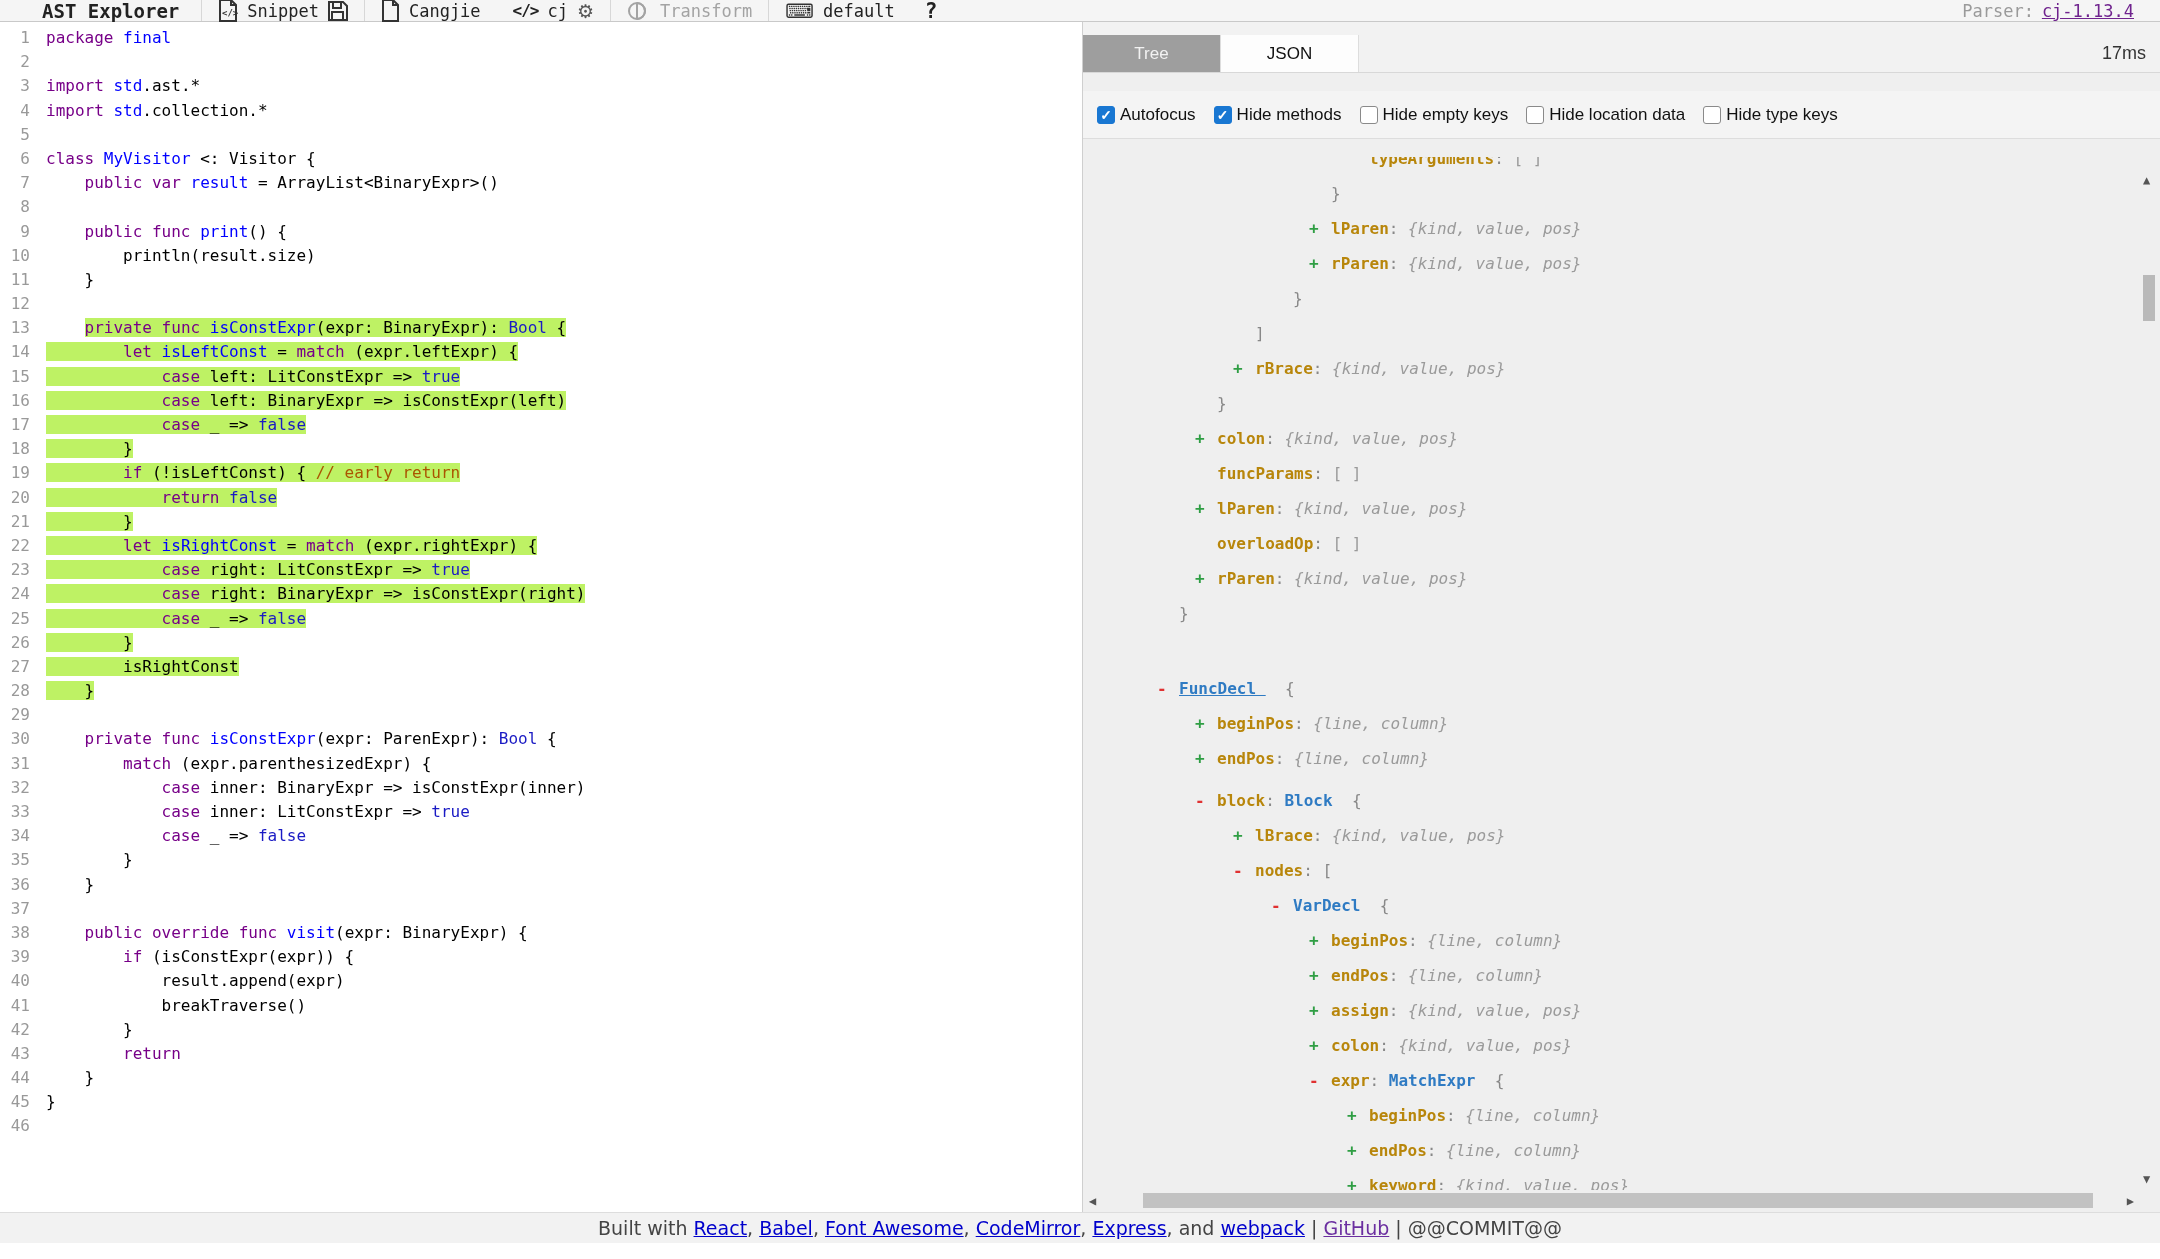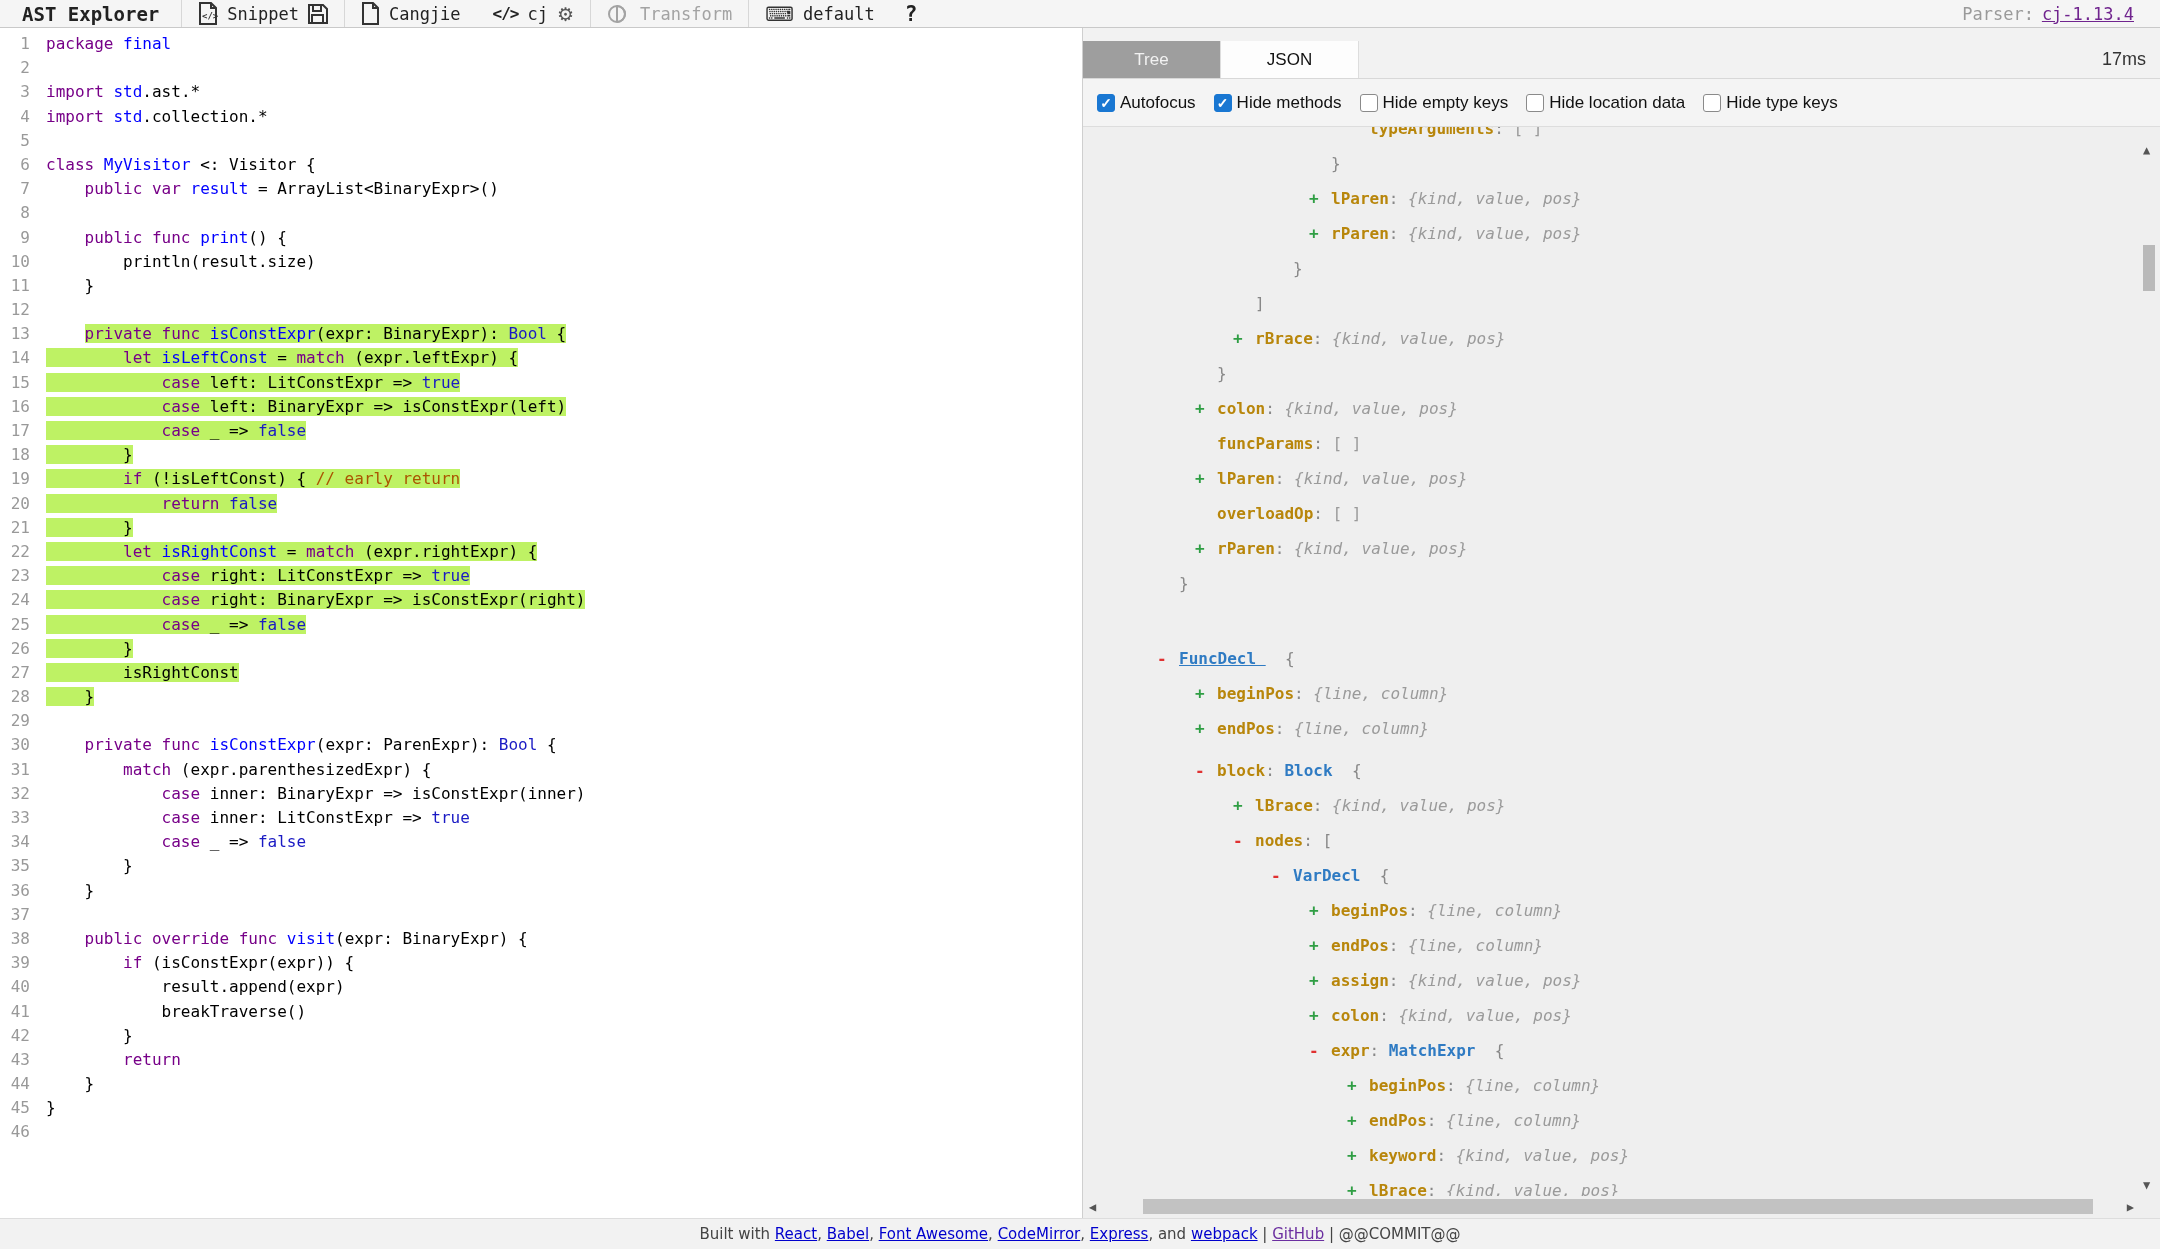--- a/index.html
+++ b/index.html
@@ -1,22 +1,22 @@
 <!DOCTYPE html>
 <html><head>
 <meta charset="utf-8">
 <style>
   * { box-sizing: border-box; margin: 0; padding: 0; }
   html,body { width:2160px; height:1259px; overflow:hidden; background:#fff;
               font-family:"Liberation Sans", sans-serif; }
 
   
-  .toolbar { height:28px; background:#f5f5f5; border-bottom:1px solid #c9c9c9;
+  .toolbar { height:22px; background:#f5f5f5; border-bottom:1px solid #c9c9c9;
              display:flex; align-items:stretch; font-family:"DejaVu Sans Mono", monospace;
-             color:#222; font-size:17px; }
+             color:#222; font-size:17px;padding-left:20px; }
   .tb-group { display:flex; align-items:center; gap:9px; padding:0 16px; }
   .tb-sep { width:1px; background:#d7d7d7; }
   .tb-title { font-weight:bold; font-size:19px; padding:0 22px; display:flex; align-items:center; }
   .tb-btn { cursor:pointer; }
   .tb-muted { color:#a3a3a3; }
   .icon-svg { display:block; }
   .code-glyph { font-weight:bold; font-size:16px; letter-spacing:-1px; }
   .gear { font-size:19px; color:#555; font-family:"DejaVu Sans", sans-serif; }
   .kbd  { font-size:20px; color:#333; font-family:"DejaVu Sans", sans-serif; }
   .help { font-weight:bold; font-size:21px; color:#222; padding:0 14px; display:flex; align-items:center; cursor:pointer;}
@@ -30,21 +30,21 @@
   .editor { width:1083px; background:#fff; border-right:1px solid #cfcfcf;
             font-family:"DejaVu Sans Mono", monospace; font-size:16px;
             padding-top:4px; overflow:hidden; white-space:pre; cursor:text; }
   .line { height:24.2px; line-height:24.2px; }
   .gutter { display:inline-block; width:30px; text-align:right; color:#999; margin-right:16px; }
   .s-p { color:#000; } .s-k { color:#770088; } .s-d { color:#0000ff; }
   .s-t { color:#1a1ac4; } .s-c { color:#aa5500; }
   .sel { background:#bef264; }
 
   
-  .right { flex:1; display:flex; flex-direction:column; background:#efefef; min-width:0; }
+  .right { flex:1; display:flex; flex-direction:column; background:#efefef; min-width:0;gap:18px; }
   .tabbar { height:51px; background:#f2f2f2; border-bottom:1px solid #d8d8d8;
             display:flex; align-items:flex-end; }
   .tab { width:138px; height:37px; display:flex; align-items:center; justify-content:center;
          font-size:17px; cursor:pointer; border-right:1px solid #ddd; }
   .tab.active { background:#9e9e9e; color:#f2f2f2; }
   .tab.inactive { background:#fdfdfd; color:#111; }
   .timing { margin-left:auto; padding:0 14px 8px 0; font-size:18px; color:#333; align-self:flex-end; }
 
   .filters { height:48px; background:#f4f4f4; border-bottom:1px solid #ddd;
              display:flex; align-items:center; padding-left:14px; gap:18px; font-size:17px; color:#111; }
@@ -73,21 +73,21 @@
   .vs-down { position:absolute; bottom:4px; left:3px; color:#555; font-size:12px; cursor:pointer;}
   .vs-thumb { position:absolute; top:118px; left:3px; width:12px; height:46px; background:#b9b9b9; cursor:pointer;}
   .hscroll { position:absolute; bottom:0; left:0; right:20px; height:22px; }
   .hs-left { position:absolute; left:6px; top:4px; color:#555; font-size:12px; cursor:pointer;}
   .hs-right { position:absolute; right:6px; top:4px; color:#555; font-size:12px; cursor:pointer;}
   .hs-thumb { position:absolute; left:60px; top:3px; width:950px; height:15px; background:#c2c2c2; cursor:pointer;}
 
   
   .footer { height:31px; background:#f2f2f2; border-top:1px solid #ddd;
             display:flex; align-items:center; justify-content:center;
-            font-size:15px; color:#444; font-family:"DejaVu Sans", sans-serif; }
+            font-size:19px; color:#444; font-family:"DejaVu Sans", sans-serif; }
   .footer a { color:#0000cc; text-decoration:underline; cursor:pointer; }
   .footer a.visited { color:#6b2fa0; }
 </style>
 </head>
 <body>
 
 <div class="toolbar">
   <div class="tb-title">AST Explorer</div>
   <div class="tb-sep"></div>
 

